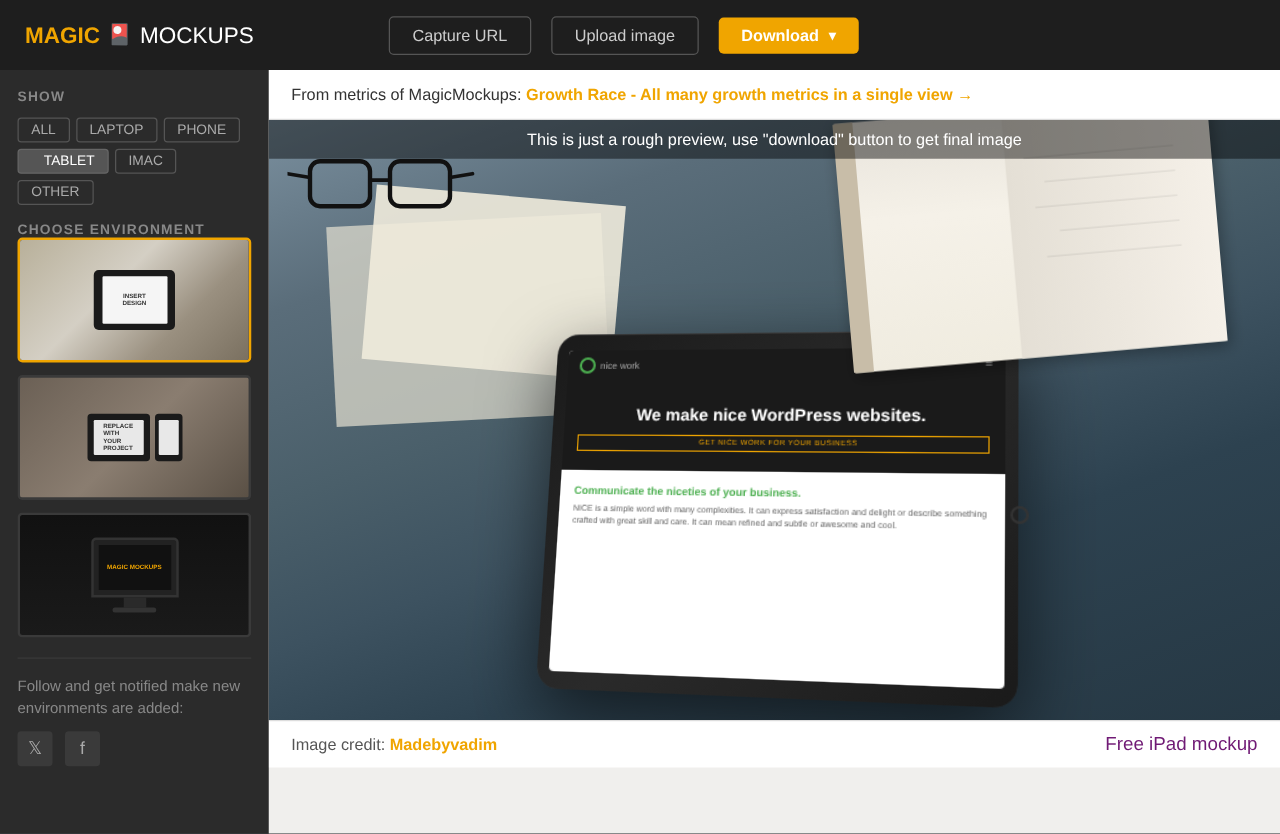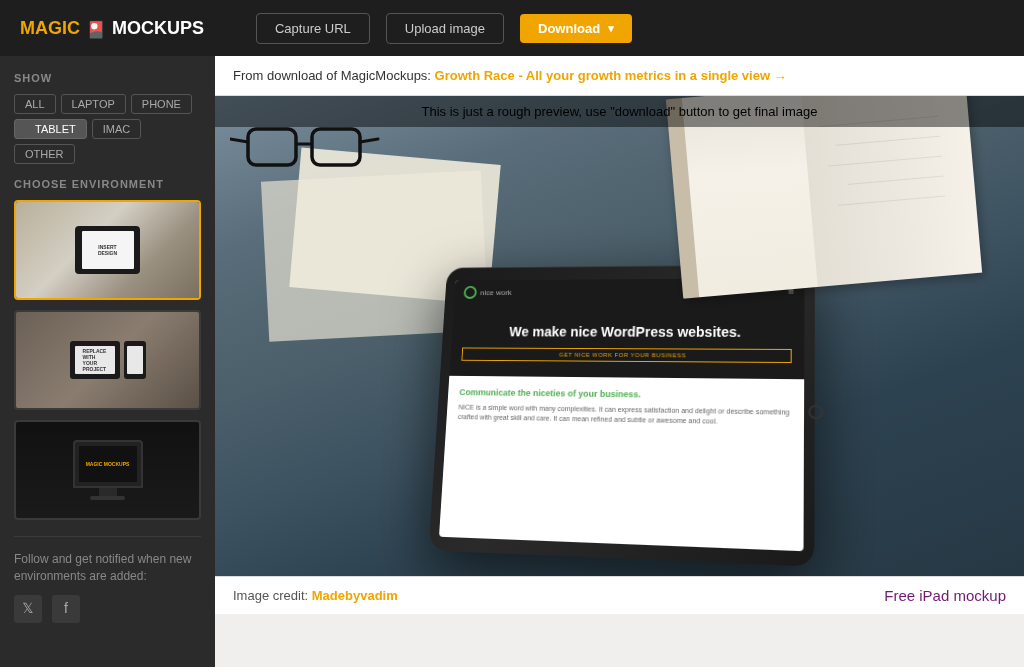--- a/index.html
+++ b/index.html
@@ -10,27 +10,27 @@
       background: #1e1e1e;
       height: 56px;
       display: flex;
       align-items: center;
       padding: 0 20px;
       gap: 16px;
       flex-shrink: 0;
     }
     .logo {
       display: flex;
-      align-items: flex-end;
+      align-items: center;
       gap: 6px;
-      margin-right: 36px;
+      margin-right: 92px;
     }
     .logo-text-magic { color: #f0a500; font-weight: bold; font-size: 18px; text-transform: uppercase; }
     .logo-icon { color: #f0a500; font-size: 16px; }
-    .logo-text-mockups { color: #fff; font-weight: bold; font-size: 18px; text-transform: uppercase; }
+    .logo-text-mockups { color: #fff; font-weight: normal; font-size: 18px; text-transform: uppercase; }
     .header-btn {
       background: transparent;
       border: 1px solid #555;
       color: #ccc;
       padding: 7px 18px;
       border-radius: 4px;
       cursor: pointer;
       font-size: 13px;
     }
     .header-btn-download {
@@ -93,21 +93,21 @@
       border-color: #666;
       padding-left: 20px;
     }
 
     .choose-env-title {
       color: #888;
       font-size: 11px;
       font-weight: bold;
       text-transform: uppercase;
       letter-spacing: 1px;
-      margin-bottom: 10px;
+      margin-bottom: 0;
       margin-top: 4px;
     }
 
     .env-thumbnails {
       display: flex;
       flex-direction: column;
       gap: 10px;
     }
     .env-thumb {
       width: 100%;
@@ -237,21 +237,21 @@
       background: #fff;
       padding: 12px 18px;
       font-size: 13px;
       color: #333;
       border-bottom: 1px solid #ddd;
       flex-shrink: 0;
     }
     .promo-link { color: #f0a500; font-weight: bold; text-decoration: none; }
     .preview-notice {
       background: rgba(0,0,0,0.45);
-      color: #000000;
+      color: #ffffff;
       text-align: center;
       padding: 8px;
       font-size: 13px;
       position: absolute;
       top: 0;
       left: 0;
       right: 0;
       z-index: 10;
     }
 
@@ -455,32 +455,32 @@
               <div class="thumb3-screen" style="display:flex;align-items:center;justify-content:center;font-size:5px;color:#f0a500;font-weight:bold;">MAGIC MOCKUPS</div>
             </div>
             <div class="thumb3-stand"></div>
             <div class="thumb3-base"></div>
           </div>
         </div>
       </div>
     </div>
 
     <div class="sidebar-footer">
-      <span>Follow and get notified when new environments are added:</span>
+      <span>Follow and get notified make new environments are added:</span>
       <div class="sidebar-social">
         <div class="social-icon">𝕏</div>
         <div class="social-icon">f</div>
       </div>
     </div>
   </div>
 
   <div class="content">
     <div class="content-promo">
-      <span>From download of MagicMockups:</span>
-      <a class="promo-link" href="#">Growth Race - All your growth metrics in a single view →</a>
+      <span>From metrics of MagicMockups:</span>
+      <a class="promo-link" href="#">Growth Race - All many growth metrics in a single view →</a>
     </div>
 
     <div class="preview-image">
 
       <div class="preview-notice">This is just a rough preview, use "download" button to get final image</div>
 
       <div class="scene-bg"></div>
 
       <div style="position:absolute;top:-10px;right:50px;width:300px;height:200px;transform:rotate(-5deg);z-index:2;">
         <div style="width:100%;height:100%;background:linear-gradient(180deg,#e8e4dc,#f5f1e8 40%,#f0ece0);border-radius:2px;position:relative;box-shadow:2px 4px 12px rgba(0,0,0,0.3);">

